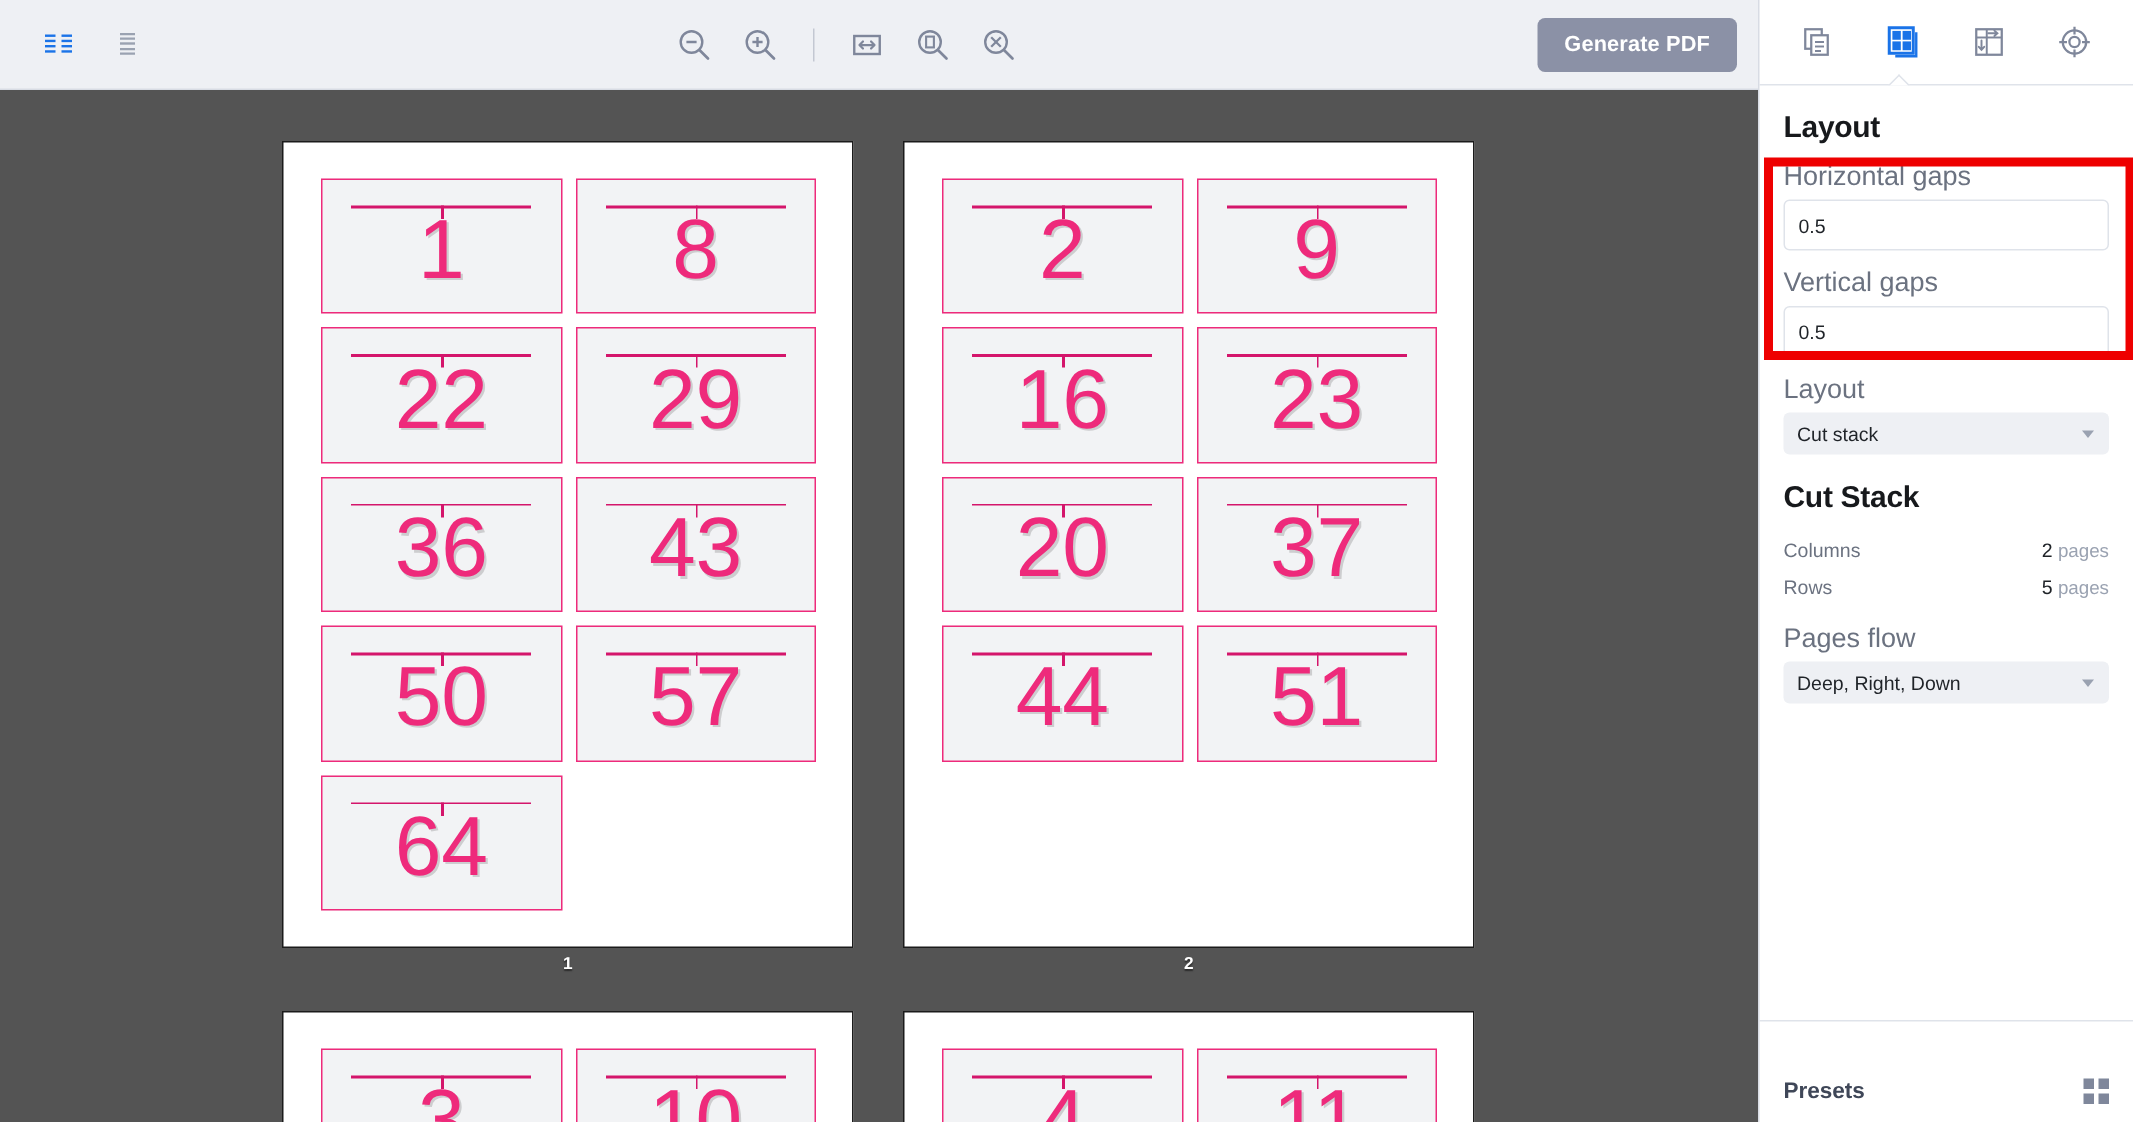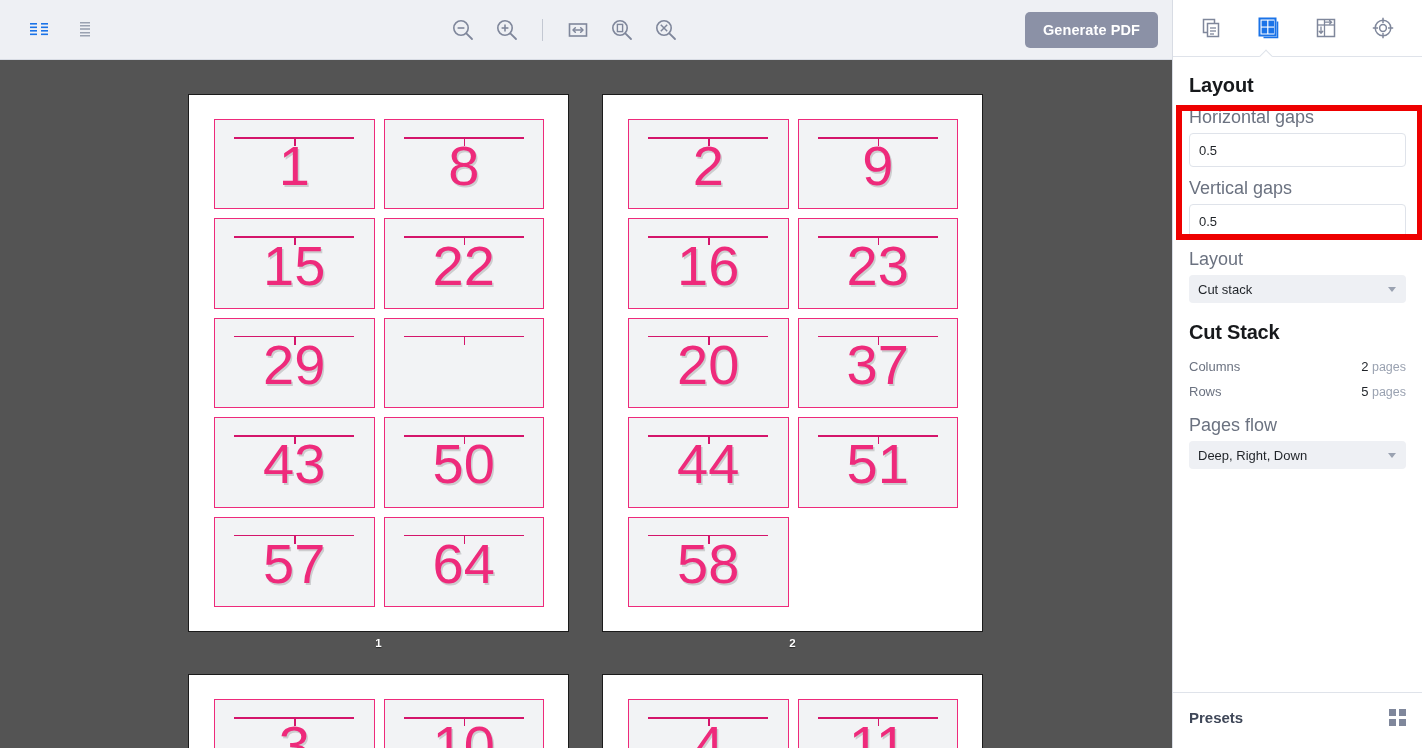--- a/index.html
+++ b/index.html
@@ -184,25 +184,25 @@
 
   #annot-box {
     position: absolute; left: 3px; top: 105px;
     width: 247px; height: 135px;
     border: 6px solid #ee0000;
     pointer-events: none;
     z-index: 20;
   }
 
   #presets-bar {
-    position: absolute; left: 0; right: 0; bottom: 0;
+    position: absolute; left: 0; right: 0; bottom: 12px;
     height: 56px;
     border-top: 1px solid #dfe3ea;
-    display: flex; align-items: flex-start; justify-content: space-between;
-    padding: 16px 16px;
+    display: flex; align-items: flex-end; justify-content: space-between;
+    padding: 0 16px;
   }
   #presets-bar .p-title {
     font-size: 15px; font-weight: bold; color: #3f4758;
   }
   .grid4 {
     display: grid; grid-template-columns: 7px 7px; gap: 3px;
   }
   .grid4 i { display: block; width: 7px; height: 7px; background: #7f879b; }
 </style>
 </head>
@@ -296,35 +296,31 @@
                 <div class="cell-num">1</div>
               </div>
               <div class="cell">
                 <div class="cell-rule"></div>
                 <div class="cell-tick"></div>
                 <div class="cell-num">8</div>
               </div>
               <div class="cell">
                 <div class="cell-rule"></div>
                 <div class="cell-tick"></div>
-                <div class="cell-num">15</div>
-              </div>
-              <div class="cell">
-                <div class="cell-rule"></div>
-                <div class="cell-tick"></div>
                 <div class="cell-num">22</div>
               </div>
               <div class="cell">
                 <div class="cell-rule"></div>
                 <div class="cell-tick"></div>
                 <div class="cell-num">29</div>
               </div>
               <div class="cell">
                 <div class="cell-rule"></div>
                 <div class="cell-tick"></div>
+                <div class="cell-num">36</div>
               </div>
               <div class="cell">
                 <div class="cell-rule"></div>
                 <div class="cell-tick"></div>
                 <div class="cell-num">43</div>
               </div>
               <div class="cell">
                 <div class="cell-rule"></div>
                 <div class="cell-tick"></div>
                 <div class="cell-num">50</div>
@@ -378,25 +374,20 @@
               </div>
               <div class="cell">
                 <div class="cell-rule"></div>
                 <div class="cell-tick"></div>
                 <div class="cell-num">44</div>
               </div>
               <div class="cell">
                 <div class="cell-rule"></div>
                 <div class="cell-tick"></div>
                 <div class="cell-num">51</div>
-              </div>
-              <div class="cell">
-                <div class="cell-rule"></div>
-                <div class="cell-tick"></div>
-                <div class="cell-num">58</div>
               </div>
               <div class="cell empty"></div>
             </div>
           </div>
           <div class="sheet-label">2</div>
         </div>
         <div class="sheet-wrap">
           <div class="sheet">
             <div class="sheet-inner">
               <div class="cell">

